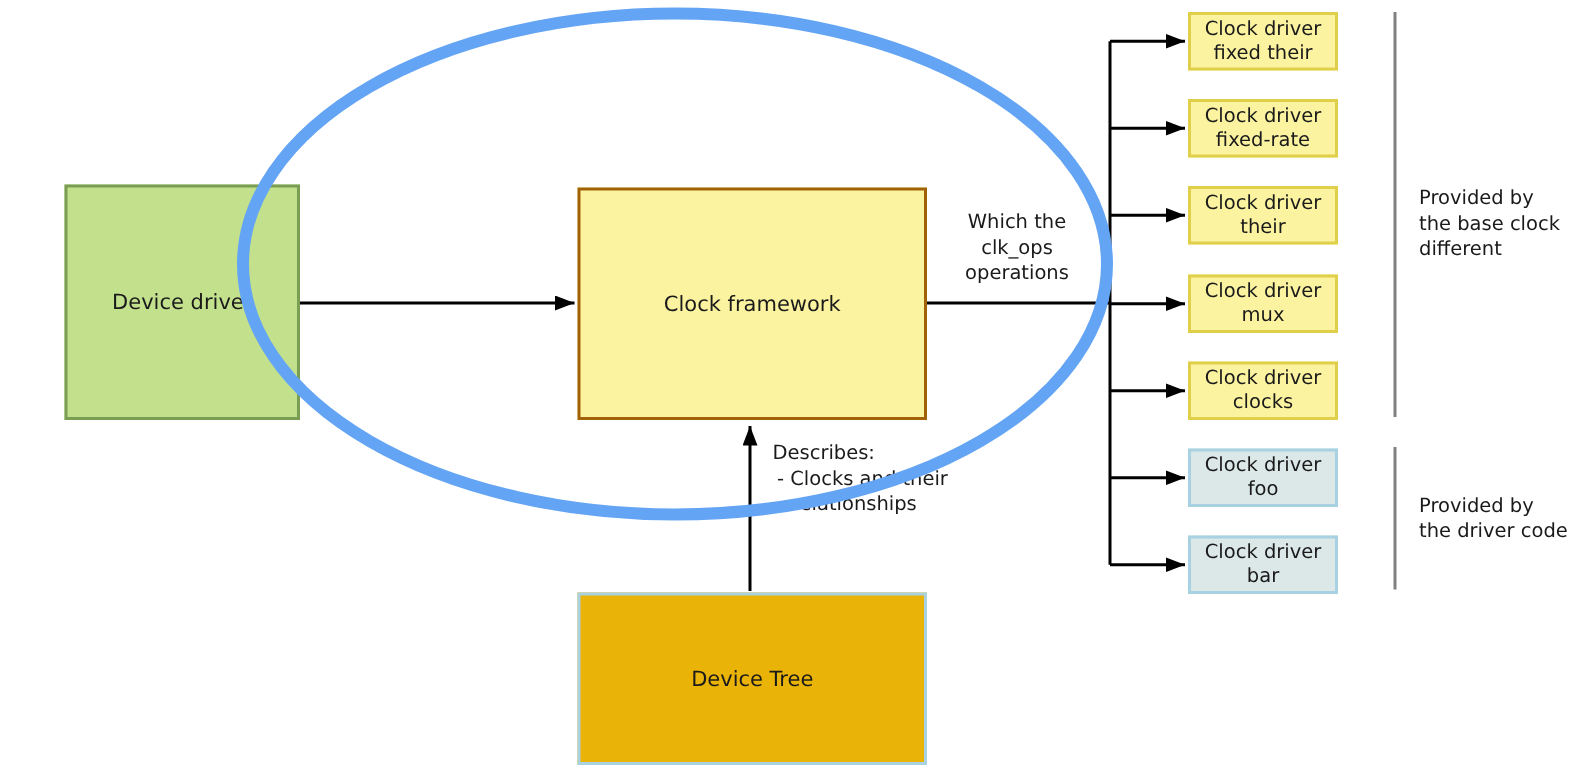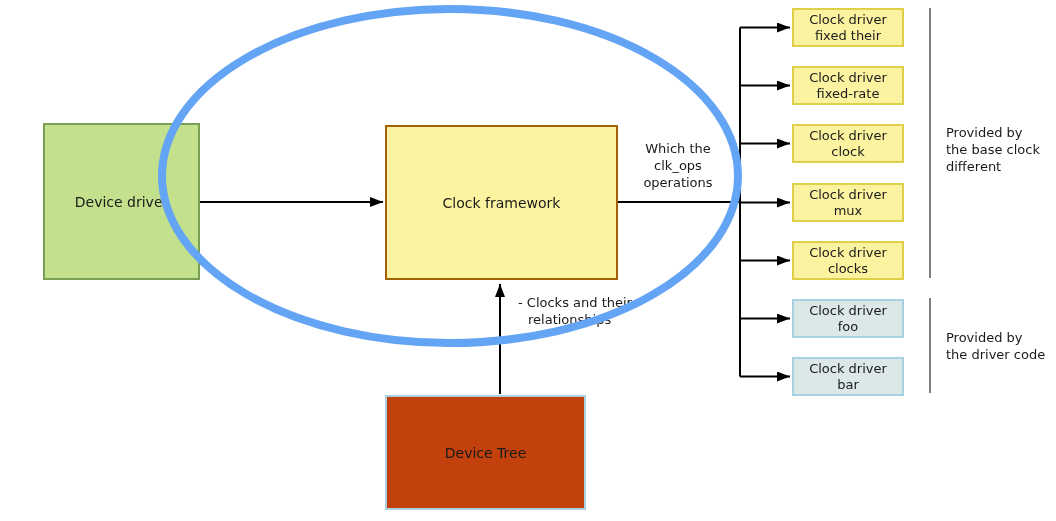--- a/index.html
+++ b/index.html
@@ -44,29 +44,29 @@
     font-size: 14px;
     margin-left: 40px;
   }
   .box-clock-framework {
     left: 385px; top: 125px; width: 233px; height: 155px;
     background: #fbf3a0;
     border: 2px solid #a16207;
     font-size: 14px;
   }
   .box-device-tree {
-    left: 385px; top: 395px; width: 201px; height: 115px;
-    background: #c2410c;
+    left: 385px; top: 395px; width: 233px; height: 115px;
+    background: #eab308;
     border: 2px solid #a8d2e2;
     font-size: 14px;
   }
   .driver-box {
     position: absolute;
     left: 792px;
-    width: 112px;
+    width: 100px;
     height: 39px;
     box-sizing: border-box;
     display: flex;
     flex-direction: column;
     align-items: center;
     justify-content: center;
     text-align: center;
     font-size: 13px;
     line-height: 16px;
     z-index: 2;
@@ -158,21 +158,21 @@
   <div class="driver-box driver-yellow" style="top:8px">
     <span>Clock driver</span>
     <span>fixed their</span>
   </div>
   <div class="driver-box driver-yellow" style="top:66px">
     <span>Clock driver</span>
     <span>fixed-rate</span>
   </div>
   <div class="driver-box driver-yellow" style="top:124px">
     <span>Clock driver</span>
-    <span>clock</span>
+    <span>their</span>
   </div>
   <div class="driver-box driver-yellow" style="top:183px">
     <span>Clock driver</span>
     <span>mux</span>
   </div>
   <div class="driver-box driver-yellow" style="top:241px">
     <span>Clock driver</span>
     <span>clocks</span>
   </div>
   <div class="driver-box driver-blue" style="top:299px">
@@ -185,20 +185,21 @@
   </div>
 
 
   <div class="note note-clkops">
     <span class="tline">Which the</span>
     <span class="tline">clk_ops</span>
     <span class="tline">operations</span>
   </div>
 
   <div class="note note-describes">
+    <span class="tline">Describes:</span>
     <span class="tline dash">- Clocks and their</span>
     <span class="tline cont">relationships</span>
   </div>
 
   <div class="note note-provided-framework">
     <span class="tline">Provided by</span>
     <span class="tline">the base clock</span>
     <span class="tline">different</span>
   </div>
 

